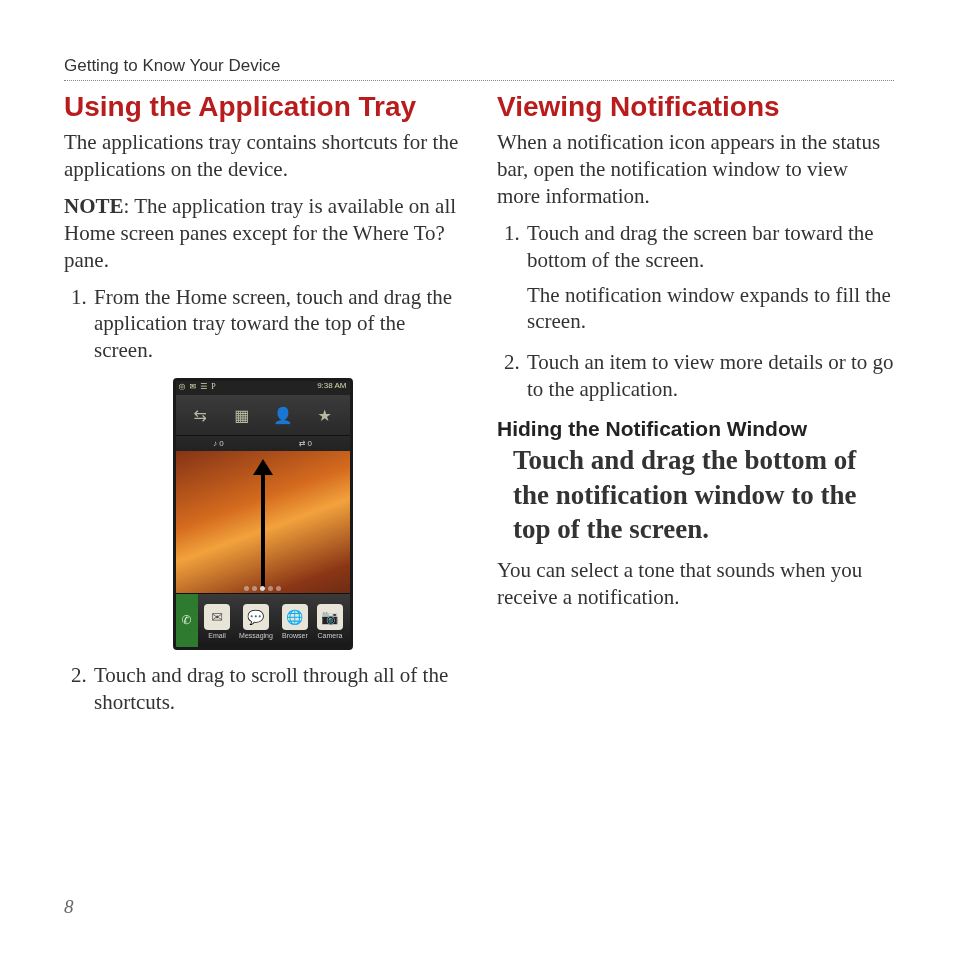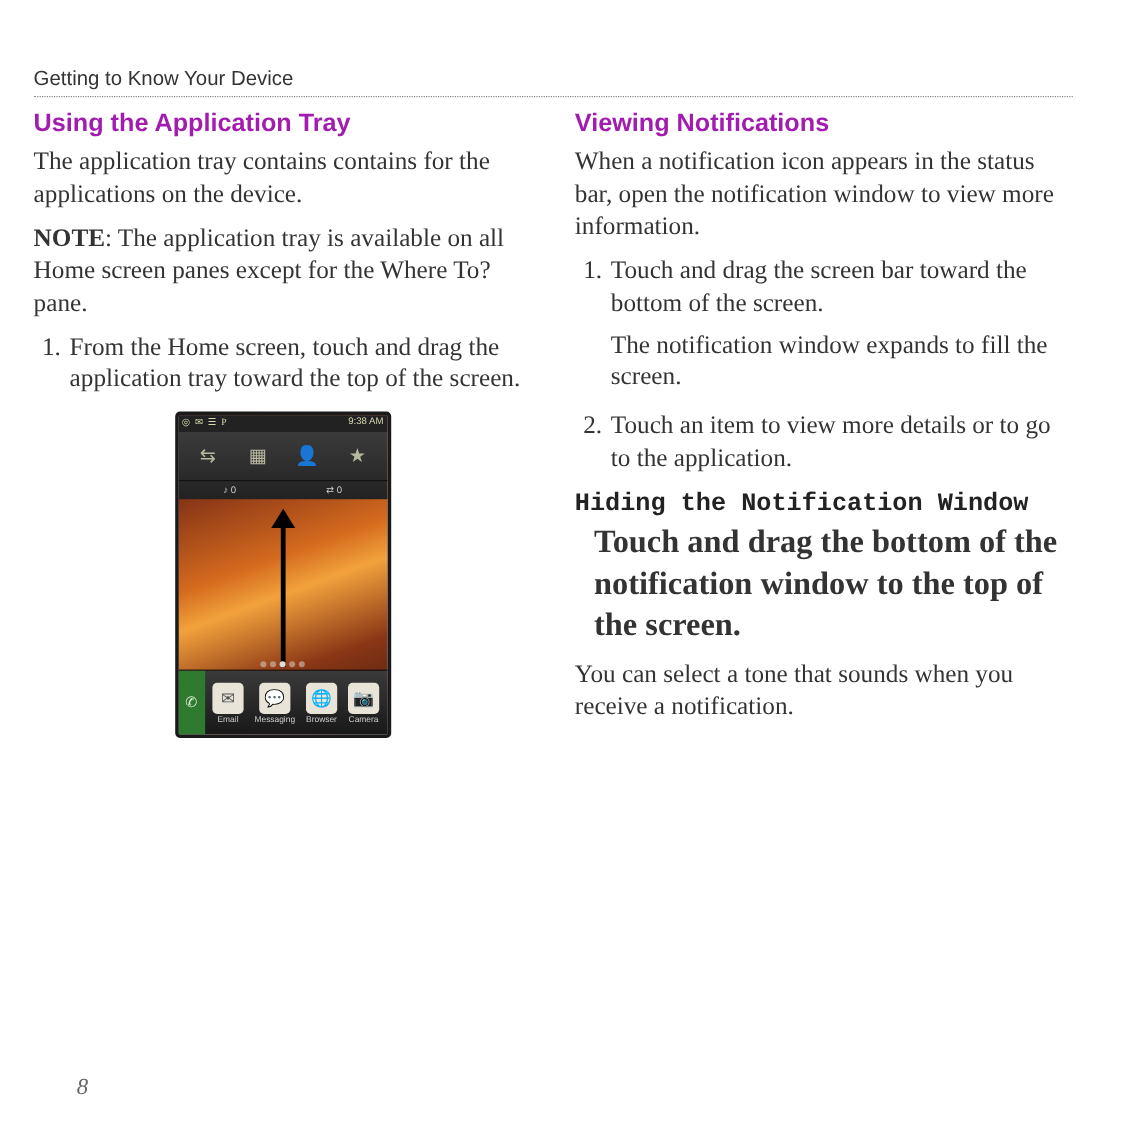--- a/index.html
+++ b/index.html
@@ -8,21 +8,21 @@
     padding: 0;
     width: 954px;
     height: 954px;
     background: #fff;
     font-family: "Times New Roman", Times, serif;
     color: #1a1a1a;
   }
   .page {
     width: 954px;
     height: 954px;
-    padding: 56px 60px 40px 28px;
+    padding: 56px 60px 40px 64px;
     position: relative;
   }
   .header-line {
     font-family: Arial, Helvetica, sans-serif;
     font-size: 17px;
     color: #333;
     border-bottom: 1.5px dotted #888;
     padding-bottom: 4px;
     margin-bottom: 6px;
   }
@@ -30,27 +30,27 @@
     display: flex;
     gap: 36px;
   }
   .col {
     flex: 1 1 0;
     width: 50%;
   }
   h2 {
     font-family: Arial, Helvetica, sans-serif;
     font-weight: bold;
-    font-size: 21px;
+    font-size: 28px;
     margin: 4px 0 6px 0;
     line-height: 1.15;
-    color: #a21caf;
+    color: #b91c1c;
   }
   h3 {
-    font-family: Liberation Mono, monospace;
+    font-family: Liberation Sans, sans-serif;
     font-weight: bold;
     font-size: 21px;
     margin: 12px 0 2px 0;
     color: #222;
   }
   p {
     font-size: 21px;
     line-height: 1.28;
     margin: 6px 0 10px 0;
     color: #333;
@@ -220,21 +220,21 @@
 </head>
 <body>
 
 <div class="page">
   <div class="header-line">Getting to Know Your Device</div>
 
   <div class="columns">
 
     <div class="col">
       <h2>Using the Application Tray</h2>
-      <p>The application tray contains contains for the applications on the device.</p>
+      <p>The applications tray contains shortcuts for the applications on the device.</p>
       <p>
         <span class="note-label">NOTE</span><span>: The application tray is available on all Home screen panes except for the Where To? pane.</span>
       </p>
       <ol>
         <li>From the Home screen, touch and drag the application tray toward the top of the screen.</li>
       </ol>
 
       <div class="phone-wrap">
         <div class="phone">
           <div class="status">
@@ -278,20 +278,23 @@
               </div>
               <div class="dock-item">
                 <div class="dock-ico">📷</div>
                 <span>Camera</span>
               </div>
             </div>
           </div>
         </div>
       </div>
 
+      <ol start="2">
+        <li>Touch and drag to scroll through all of the shortcuts.</li>
+      </ol>
     </div>
 
     <div class="col">
 
       <h2>Viewing Notifications</h2>
       <p>When a notification icon appears in the status bar, open the notification window to view more information.</p>
 
       <ol>
         <li>
           <span>Touch and drag the screen bar toward the bottom of the screen.</span>

